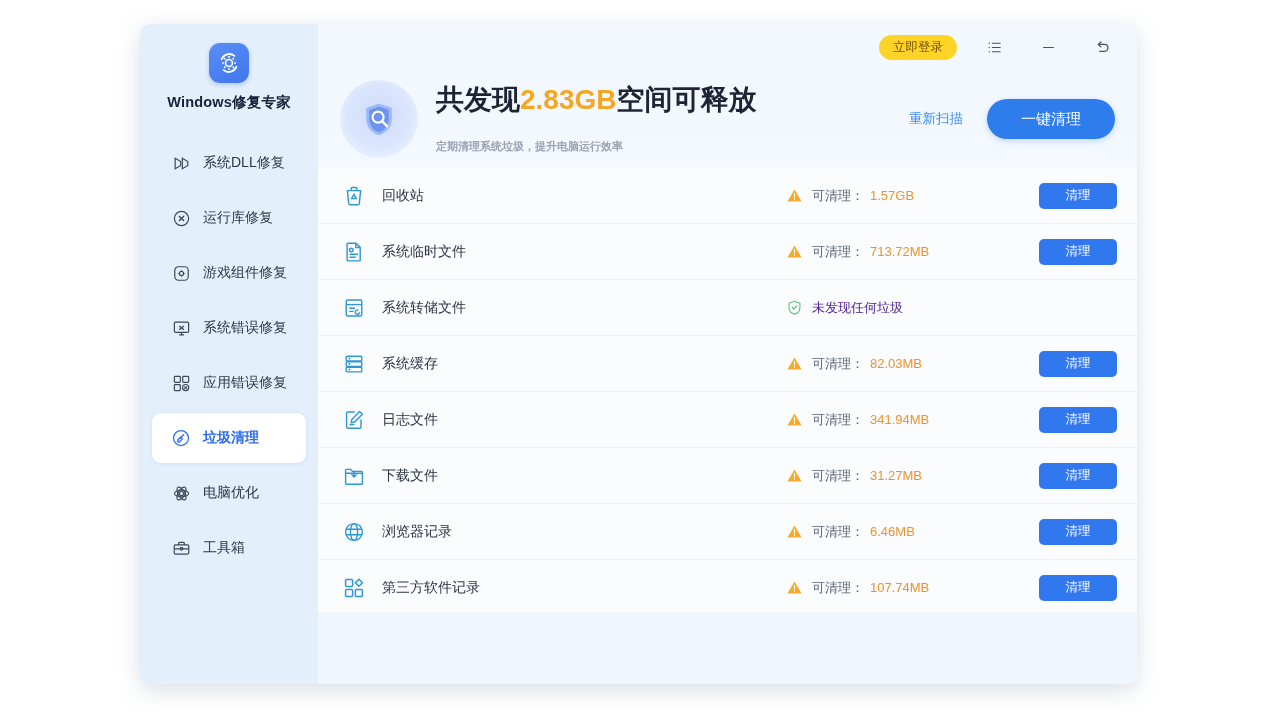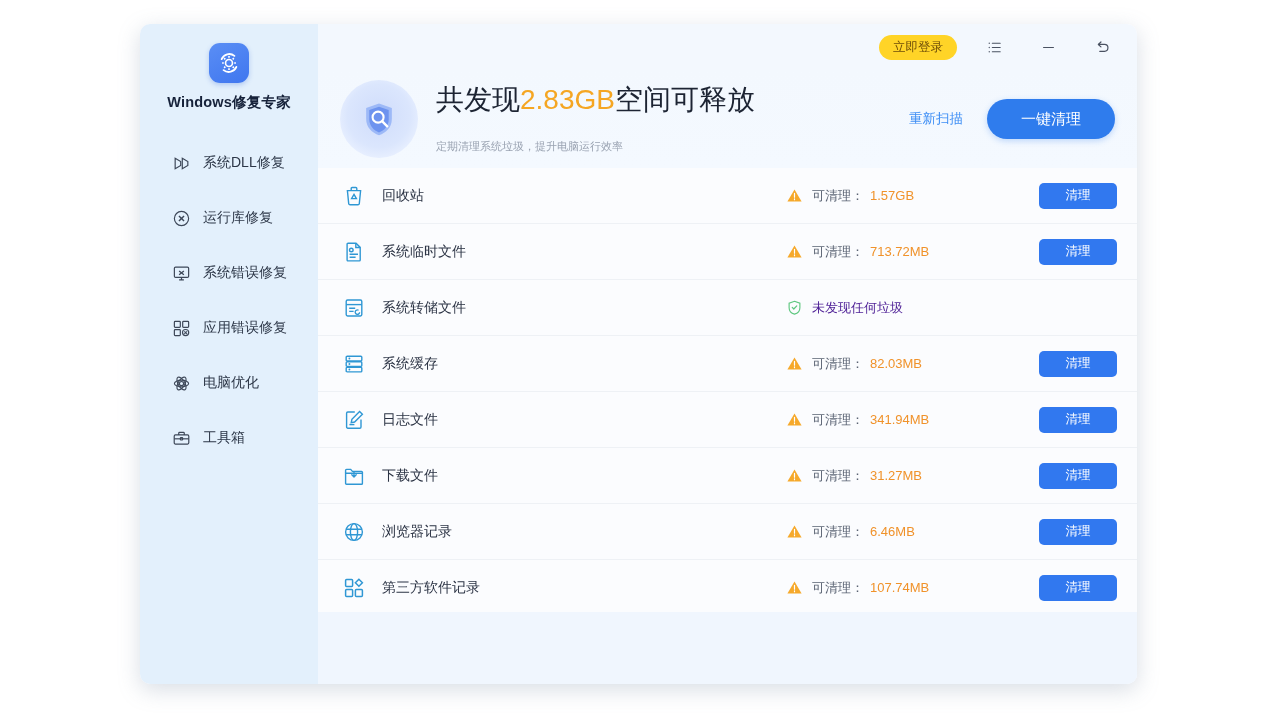--- a/index.html
+++ b/index.html
@@ -119,21 +119,21 @@
     background: linear-gradient(180deg,#f3f8fe 0%, #f4f9ff 100%);
   }
   #hero-shield {
     width: 78px; height: 78px;
     flex: 0 0 78px;
     border-radius: 50%;
     background: radial-gradient(circle at 50% 46%, #cfdcfb 0%, #dbe6fd 55%, #eaf1ff 78%, #f1f6ff 100%);
     display: flex; align-items: center; justify-content: center;
     margin-right: 18px;
   }
-  #hero-text { flex: 1; }
+  #hero-text { flex: 1; font-weight: bold; }
   #hero-title {
     font-size: 28px;
     color: #1d2433;
     line-height: 1.15;
     white-space: nowrap;
   }
   #hero-title .amount { color: #f5a623; }
   #hero-sub {
     margin-top: 23px;
     font-size: 11px;
@@ -264,20 +264,30 @@
       <div class="nav-item">
         <span class="nav-icon">
           <svg width="19" height="19" viewBox="0 0 24 24" fill="none" stroke="#3d4758" stroke-width="1.5">
             <circle cx="12" cy="12" r="9"></circle>
             <path d="M8.8 8.8l6.4 6.4M15.2 8.8l-6.4 6.4" stroke-width="1.8"></path>
           </svg>
         </span>
         <span>运行库修复</span>
       </div>
 
+      <div class="nav-item">
+        <span class="nav-icon">
+          <svg width="19" height="19" viewBox="0 0 24 24" fill="none" stroke="#3d4758" stroke-width="1.5">
+            <rect x="3.5" y="3.5" width="17" height="17" rx="4.5"></rect>
+            <circle cx="12" cy="12" r="2.6"></circle>
+            <path d="M12 8.3v-1M12 16.7v-1M8.3 12h-1M16.7 12h-1" stroke-width="1.3"></path>
+          </svg>
+        </span>
+        <span>游戏组件修复</span>
+      </div>
 
       <div class="nav-item">
         <span class="nav-icon">
           <svg width="19" height="19" viewBox="0 0 24 24" fill="none" stroke="#3d4758" stroke-width="1.5">
             <rect x="3" y="4" width="18" height="13" rx="1.5"></rect>
             <path d="M9 8.8l6 4.8M15 8.8l-6 4.8" stroke-width="1.6"></path>
             <path d="M9 20h6M12 17v3"></path>
           </svg>
         </span>
         <span>系统错误修复</span>
@@ -289,20 +299,31 @@
             <rect x="3" y="3" width="7.5" height="7.5" rx="1"></rect>
             <rect x="13.5" y="3" width="7.5" height="7.5" rx="1"></rect>
             <rect x="3" y="13.5" width="7.5" height="7.5" rx="1"></rect>
             <circle cx="17.2" cy="17.2" r="3.9"></circle>
             <path d="M15.6 15.6l3.2 3.2M18.8 15.6l-3.2 3.2" stroke-width="1.3"></path>
           </svg>
         </span>
         <span>应用错误修复</span>
       </div>
 
+      <div class="nav-item active">
+        <span class="nav-icon">
+          <svg width="20" height="20" viewBox="0 0 24 24" fill="none" stroke="#2f6df0" stroke-width="1.5">
+            <circle cx="12" cy="12" r="9"></circle>
+            <path d="M15.6 7.6 10.4 12.8" stroke-width="1.6"></path>
+            <path d="M11.3 11.1 8 14.4l2.2 2.2 3.3-3.3z" stroke-width="1.5"></path>
+            <path d="M8.6 15.2 6.6 17.2M10 16.6l-1.4 1.4" stroke-width="1.2"></path>
+          </svg>
+        </span>
+        <span>垃圾清理</span>
+      </div>
 
       <div class="nav-item">
         <span class="nav-icon">
           <svg width="19" height="19" viewBox="0 0 24 24" fill="none" stroke="#3d4758" stroke-width="1.4">
             <circle cx="12" cy="12" r="2.6"></circle>
             <ellipse cx="12" cy="12" rx="9" ry="4.2"></ellipse>
             <ellipse cx="12" cy="12" rx="9" ry="4.2" transform="rotate(60 12 12)"></ellipse>
             <ellipse cx="12" cy="12" rx="9" ry="4.2" transform="rotate(120 12 12)"></ellipse>
           </svg>
         </span>

